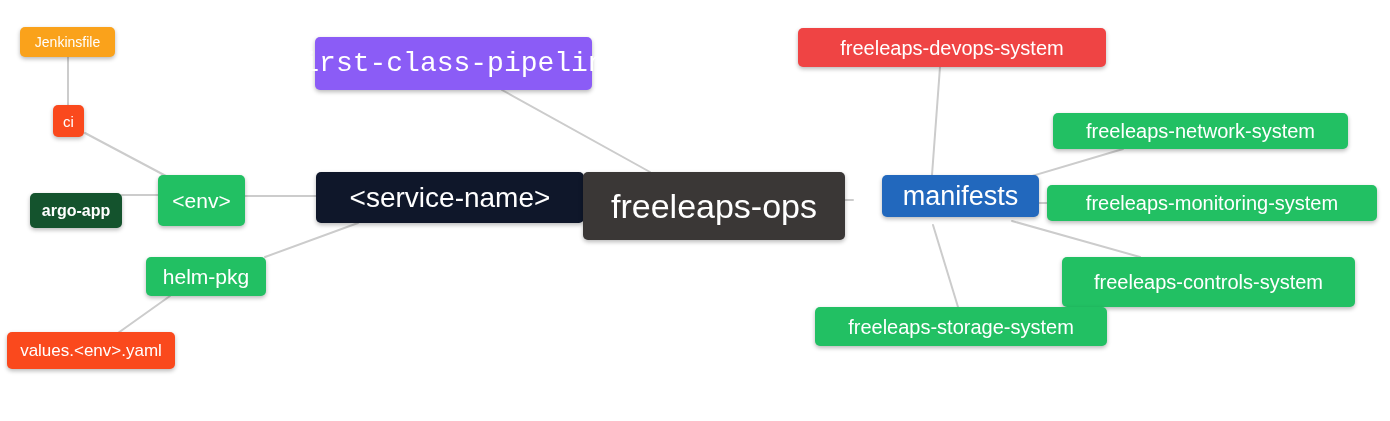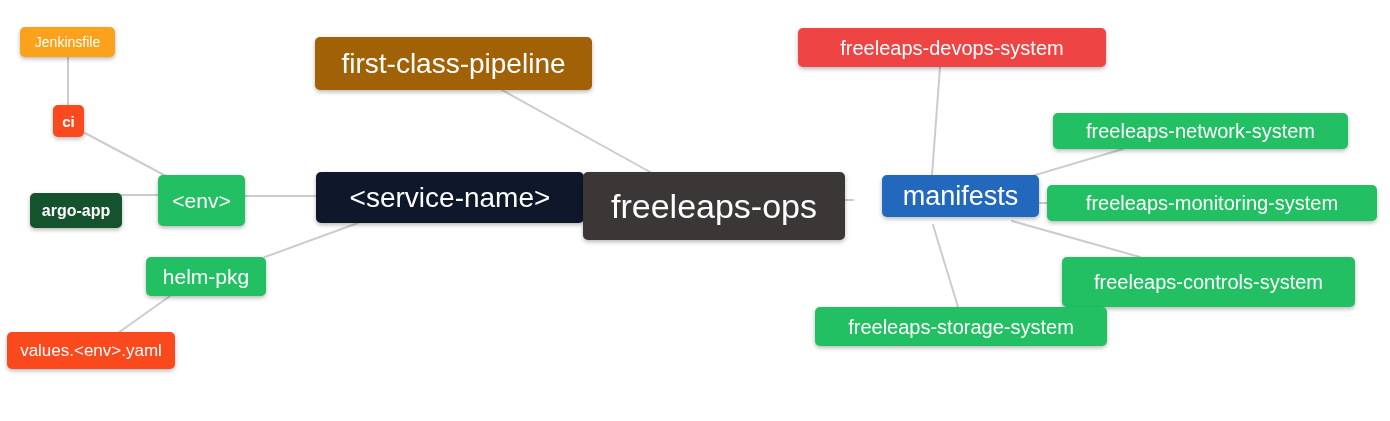--- a/index.html
+++ b/index.html
@@ -58,27 +58,27 @@
     <line x1="567" y1="197" x2="583" y2="197" stroke="#cccccc"></line>
     <line x1="845" y1="200" x2="853" y2="200" stroke="#cccccc"></line>
     <line x1="940" y1="67" x2="932" y2="175" stroke="#cccccc"></line>
     <line x1="1012" y1="182" x2="1123" y2="149" stroke="#cccccc"></line>
     <line x1="1010" y1="203" x2="1047" y2="203" stroke="#cccccc"></line>
     <line x1="1012" y1="221" x2="1140" y2="257" stroke="#cccccc"></line>
     <line x1="933" y1="225" x2="958" y2="307" stroke="#cccccc"></line>
   </svg>
 
   <div class="node" style="left: 20px; top: 27px; width: 95px; height: 30px; font-size: 14px; background: rgb(250, 162, 27); text-align: center;">Jenkinsfile</div>
-  <div class="node" style="left: 53px; top: 105px; width: 31px; height: 32px; font-size: 15px; background: rgb(250, 73, 29); font-weight: bold;">ci</div>
+  <div class="node" style="left: 53px; top: 105px; width: 31px; height: 32px; font-size: 15px; background: rgb(250, 73, 29);">ci</div>
   <div class="node" style="left: 30px; top: 193px; width: 92px; height: 35px; font-size: 16px; background: #14532d; font-weight: bold;">argo-app</div>
   <div class="node" style="left: 158px; top: 175px; width: 87px; height: 51px; font-size: 21px; background: rgb(34, 192, 99);">&lt;env&gt;</div>
   <div class="node" style="left: 146px; top: 257px; width: 120px; height: 39px; font-size: 21px; background: rgb(34, 192, 99);">helm-pkg</div>
   <div class="node" style="left: 7px; top: 332px; width: 168px; height: 37px; font-size: 17px; background: rgb(250, 73, 29);">values.&lt;env&gt;.yaml</div>
 
-  <div class="node" style="left: 315px; top: 37px; width: 277px; height: 53px; font-size: 28px; background: #a16207;">first-class-pipeline</div>
+  <div class="node" style="left: 315px; top: 37px; width: 277px; height: 53px; font-size: 28px; background: #8b5cf6; font-family: Liberation Mono, monospace;">first-class-pipeline</div>
   <div class="node" style="left: 316px; top: 172px; width: 268px; height: 51px; font-size: 28px; background: #0f172a;">&lt;service-name&gt;</div>
   <div class="node" style="left: 583px; top: 172px; width: 262px; height: 68px; font-size: 34px; background: rgb(58, 55, 54);">freeleaps-ops</div>
   <div class="node" style="left: 882px; top: 175px; width: 157px; height: 42px; font-size: 27px; background: rgb(34, 104, 189);">manifests</div>
 
   <div class="node" style="left: 798px; top: 28px; width: 308px; height: 39px; font-size: 20px; background: #ef4444;">freeleaps-devops-system</div>
   <div class="node" style="left: 1053px; top: 113px; width: 295px; height: 36px; font-size: 20px; background: rgb(34, 192, 99);">freeleaps-network-system</div>
   <div class="node" style="left: 1047px; top: 185px; width: 330px; height: 36px; font-size: 20px; background: rgb(34, 192, 99);">freeleaps-monitoring-system</div>
   <div class="node" style="left: 1062px; top: 257px; width: 293px; height: 50px; font-size: 20px; background: rgb(34, 192, 99);">freeleaps-controls-system</div>
   <div class="node" style="left: 815px; top: 307px; width: 292px; height: 39px; font-size: 20px; background: rgb(34, 192, 99);">freeleaps-storage-system</div>
 

